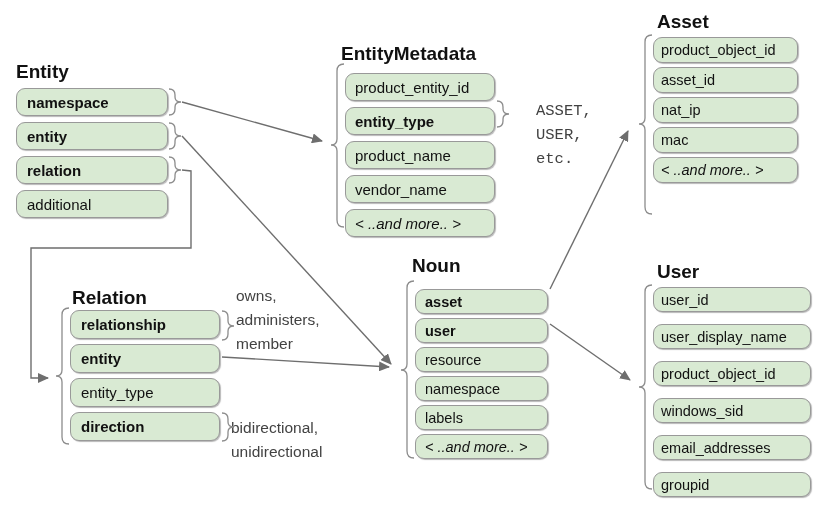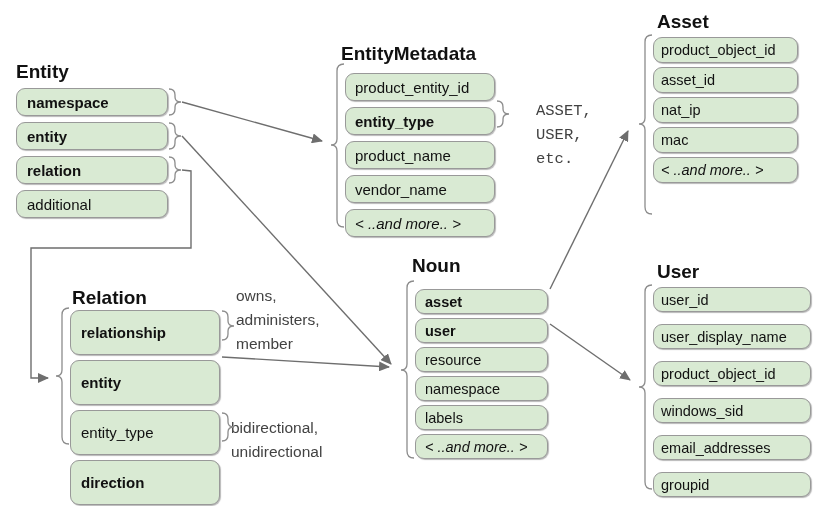--- a/index.html
+++ b/index.html
@@ -42,21 +42,21 @@
   #box-user{left:653px;top:261px;width:158px;}
   #box-user .box-title{margin-left:4px;margin-bottom:4px;}
   #box-user .field{height:25px;margin-bottom:12px;padding:0 7px;font-size:14.5px;}
 
   #box-noun{left:415px;top:255px;width:133px;}
   #box-noun .box-title{margin-left:-3px;margin-bottom:12px;}
   #box-noun .field{height:25px;margin-bottom:4px;padding:0 9px;font-size:14.5px;}
 
   #box-relation{left:70px;top:287px;width:150px;}
   #box-relation .box-title{margin-left:2px;margin-bottom:1px;}
-  #box-relation .field{height:45px;margin-bottom:5px;text-align:center;}
+  #box-relation .field{height:29px;margin-bottom:5px;text-align:center;}
 
   .note{
     position:absolute;font-size:15.5px;line-height:24px;
     color:var(--annotation-text,#424242);white-space:pre-line;
   }
   #note-entity-type{left:536px;top:99px;line-height:24px;font-family:Liberation Mono, monospace;}
   #note-relationship{left:236px;top:284px;}
   #note-direction{left:231px;top:416px;}
 
   svg.connectors{position:absolute;left:0;top:0;pointer-events:none;}

